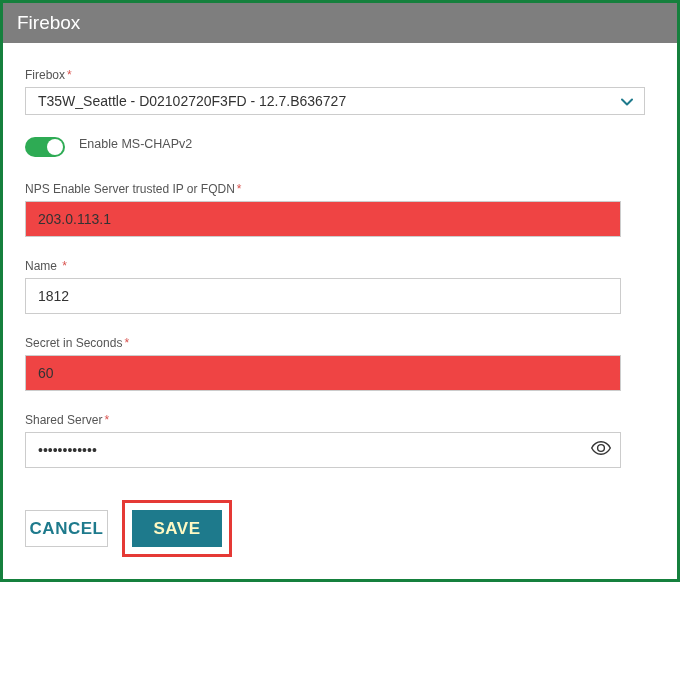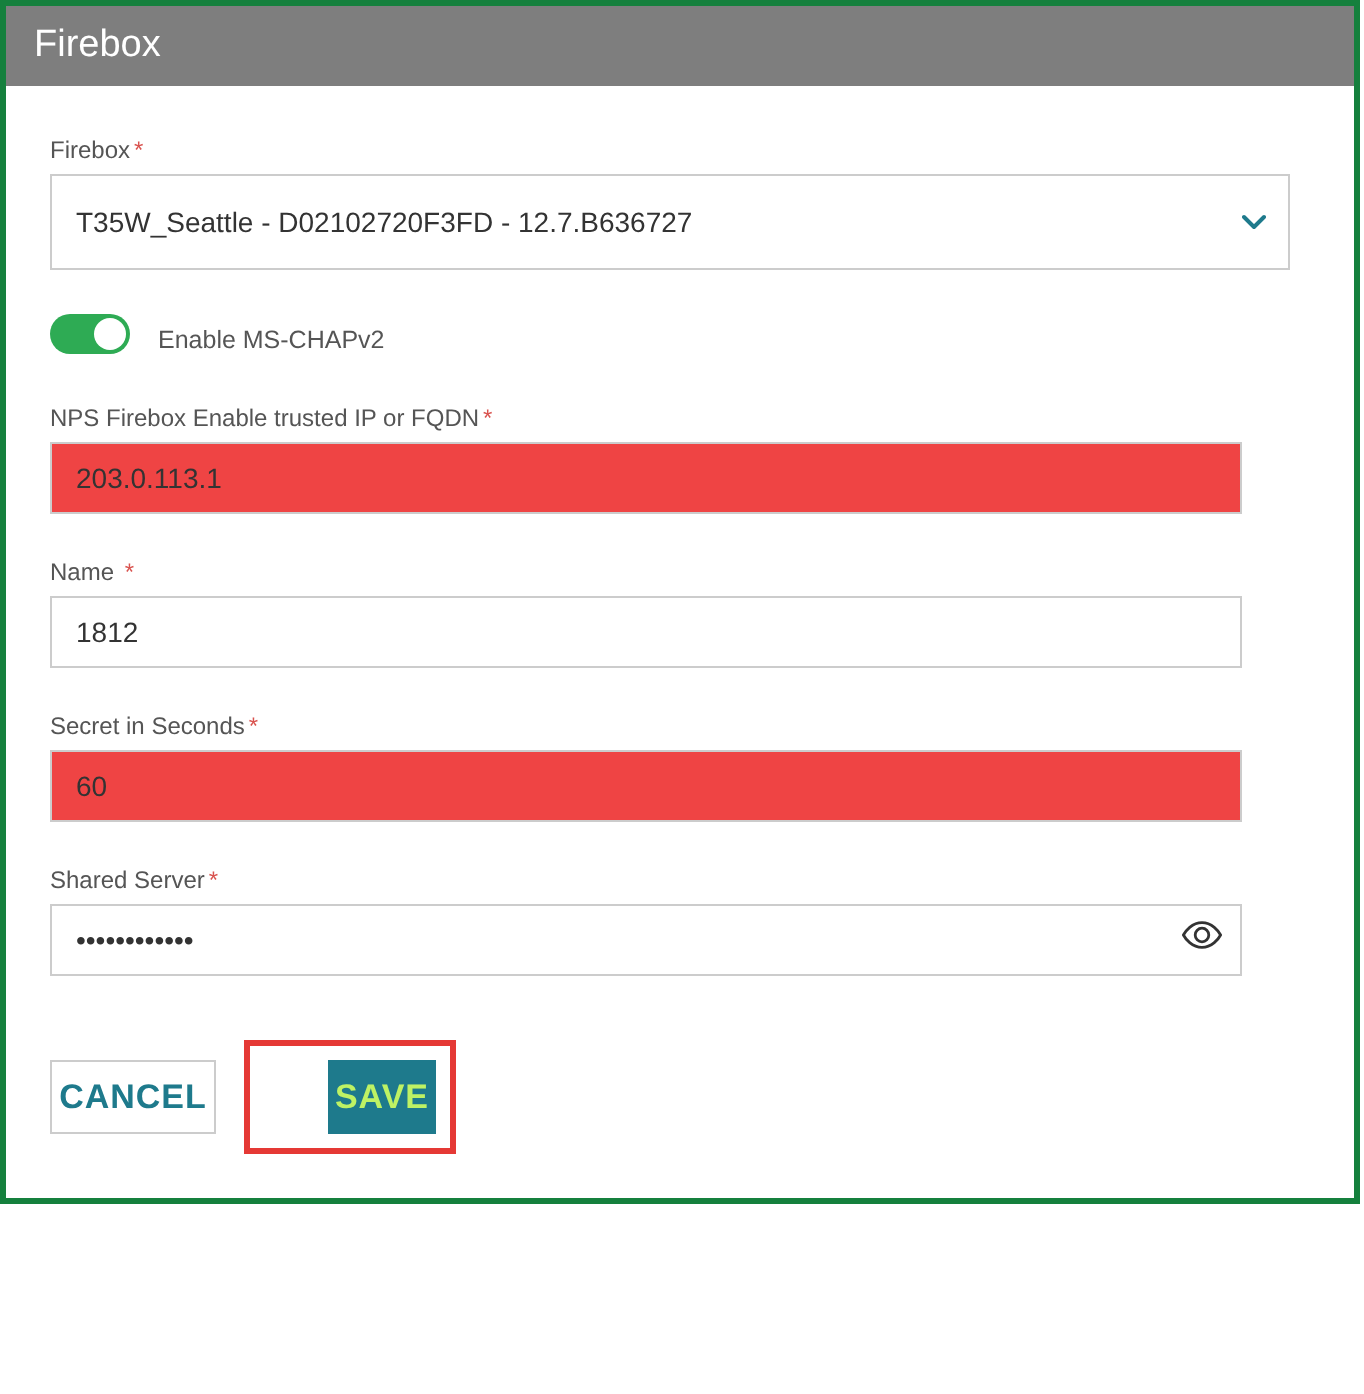--- a/index.html
+++ b/index.html
@@ -53,40 +53,40 @@
     }
     .text-input.readonly-blue {
       background: #ef4444;
     }
     .select-wrap {
       position: relative;
       width: 620px;
     }
     .select-input {
       width: 620px;
-      height: 48px;
+      height: 28px;
       border: 1px solid #ccc;
       padding: 0 12px;
       font-size: 14px;
       color: #333;
       background: #fff;
       display: flex;
       align-items: center;
       cursor: pointer;
     }
     .chevron {
       position: absolute;
       right: 12px;
       top: 50%;
       transform: translateY(-50%);
       pointer-events: none;
     }
     .toggle-row {
       display: flex;
-      align-items: flex-end;
+      align-items: flex-start;
       margin-bottom: 25px;
       margin-top: 5px;
     }
     .toggle {
       width: 40px;
       height: 20px;
       background: #2eab54;
       border-radius: 10px;
       position: relative;
       cursor: pointer;
@@ -142,24 +142,23 @@
       color: #1e7a8c;
       border: 1px solid #ccc;
       margin-right: 14px;
     }
     .save-highlight {
       border: 3px solid #e53935;
       padding: 7px;
       display: inline-flex;
     }
     .btn-save {
-      width: 54px;
+      width: 90px;
       background: #1e7a8c;
-      color: #bef264;
-      margin-left: 32px;
+      color: #fef9c3;
     }
   </style>
 </head>
 <body>
 
 <div class="container">
   <div class="header">
     <span>Firebox</span>
   </div>
 
@@ -184,21 +183,21 @@
 
     <div class="toggle-row">
       <div class="toggle">
         <div class="toggle-knob"></div>
       </div>
       <span class="toggle-label">Enable MS-CHAPv2</span>
     </div>
 
     <div class="form-group">
       <label class="form-label">
-        <span>NPS Firebox Enable trusted IP or FQDN</span><span class="required">*</span>
+        <span>NPS Enable Server trusted IP or FQDN</span><span class="required">*</span>
       </label>
       <input type="text" class="text-input readonly-blue" value="203.0.113.1" style="">
     </div>
 
     <div class="form-group">
       <label class="form-label">
         <span>Name</span><span class="required"> *</span>
       </label>
       <input type="text" class="text-input" value="1812" style="">
     </div>

